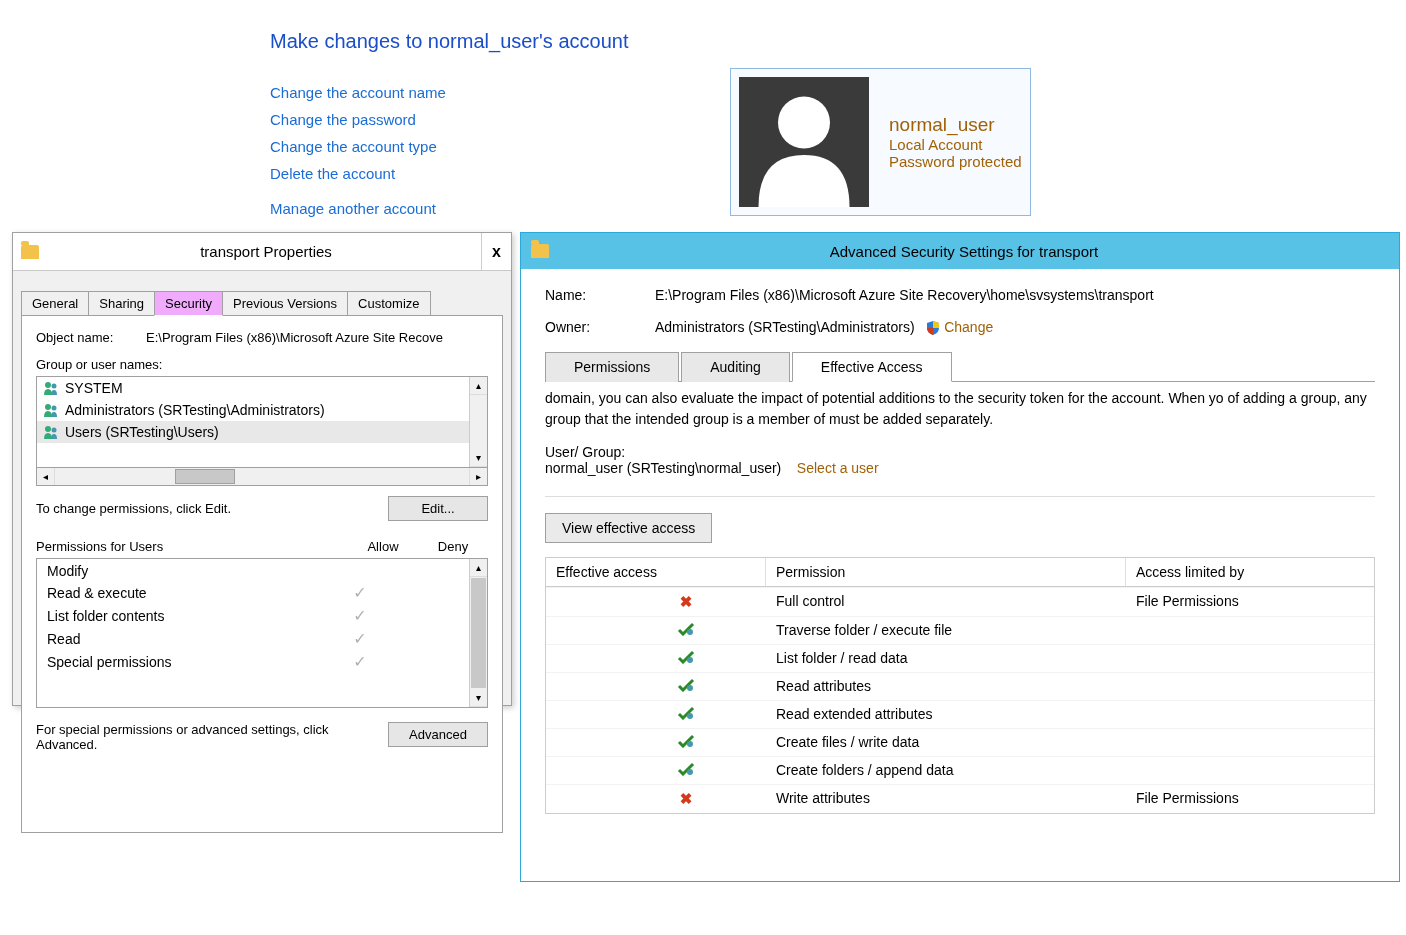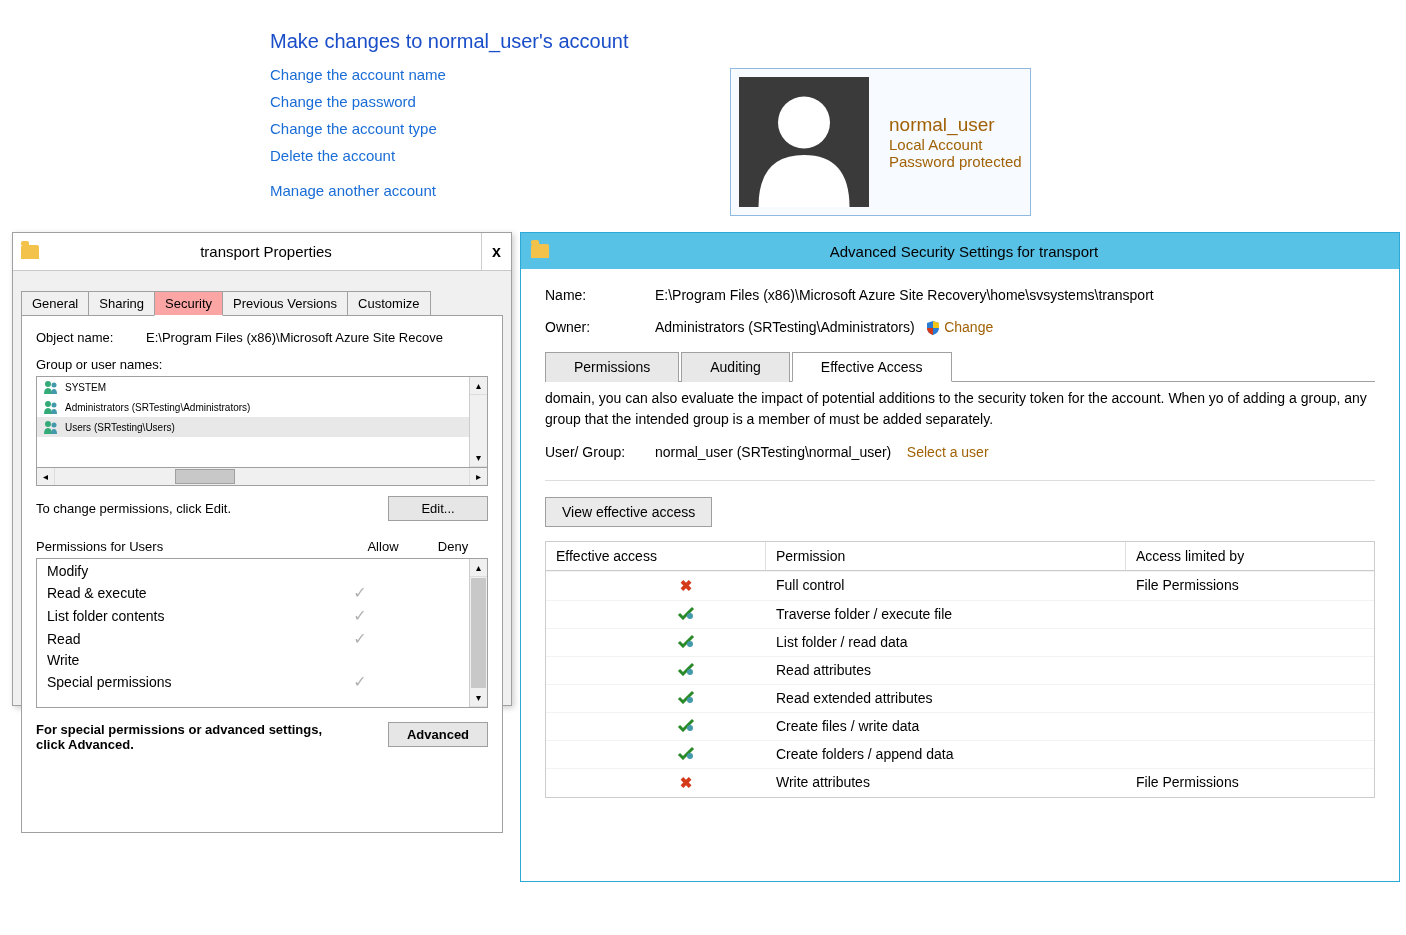--- a/index.html
+++ b/index.html
@@ -21,21 +21,21 @@
   .cp-header {
     position: absolute;
     left: 270px;
     top: 30px;
     font-size: 20px;
     color: #1a4ec8;
   }
   .cp-links {
     position: absolute;
     left: 270px;
-    top: 66px;
+    top: 84px;
     display: flex;
     flex-direction: column;
     gap: 10px;
     font-size: 15px;
   }
   .cp-links a { color: #1a6dd6; }
 
   
   .user-card {
     position: absolute;
@@ -125,21 +125,21 @@
     padding: 4px 10px;
     border: 1px solid #a0a0a0;
     background: #f0f0f0;
     font-size: 13px;
     margin-right: -1px;
     cursor: pointer;
     position: relative;
     z-index: 1;
   }
   .tab.active {
-    background: #fca5a5;
+    background: #f0abfc;
     border-bottom: 1px solid #fff;
     z-index: 3;
   }
   .tab-panel {
     margin: 0 8px 8px 8px;
     border: 1px solid #a0a0a0;
     background: #fff;
     padding: 14px;
     position: relative;
     z-index: 2;
@@ -153,21 +153,21 @@
     background: #fff;
     height: 92px;
     display: flex;
   }
   .listbox-content { flex: 1; overflow: hidden; }
   .list-item {
     padding: 3px 6px;
     display: flex;
     align-items: center;
     gap: 6px;
-    font-size: 10px;
+    font-size: 14px;
   }
   .list-item.selected { background: #e8e8e8; }
   .people-icon {
     width: 16px; height: 14px;
     position: relative;
   }
   .people-icon svg { width: 16px; height: 14px; }
   .scroll-col {
     width: 18px;
     border-left: 1px solid #ccc;
@@ -271,21 +271,21 @@
     background: #e8e8e8;
     margin-right: 2px;
     cursor: pointer;
     font-size: 14px;
     position:relative;
     top:1px;
   }
   .adv-tab.active { background:#fff; border-bottom:1px solid #fff; }
 
   .adv-desc { font-size:14px; line-height:1.5; margin-bottom:14px; }
-  .adv-ug { display:flex; font-size:14px; margin-bottom:20px; }
+  .adv-ug { display:flex; font-size:14px; margin-bottom:20px;flex-direction:column; }
   .adv-ug .lbl { width:110px; }
 
   .adv-btn {
     border:1px solid #9f9f9f;
     background:#eaeaea;
     padding:6px 16px;
     cursor:pointer;
     font-size:14px;
     display:inline-block;
   }
@@ -441,38 +441,33 @@
             <div class="p1">List folder contents</div>
             <div class="p2">✓</div>
             <div class="p3"></div>
           </div>
           <div class="perm-row">
             <div class="p1">Read</div>
             <div class="p2">✓</div>
             <div class="p3"></div>
           </div>
           <div class="perm-row">
-            <div class="p1">Write</div>
-            <div class="p2"></div>
-            <div class="p3"></div>
-          </div>
-          <div class="perm-row">
             <div class="p1">Special permissions</div>
             <div class="p2">✓</div>
             <div class="p3"></div>
           </div>
         </div>
       <div class="scroll-col">
         <div class="scroll-btn">▴</div>
         <div class="scroll-track" style="background:#c8c8c8;margin:1px;"></div>
         <div class="scroll-btn">▾</div>
       </div>
     </div>
 
-    <div style="display:flex;align-items:flex-start;justify-content:space-between;margin-top:14px;gap:10px;font-weight:bold;">
+    <div style="display:flex;align-items:flex-start;justify-content:space-between;margin-top:14px;gap:10px;">
       <div style="max-width:300px;">For special permissions or advanced settings, click Advanced.</div>
       <div class="win-btn">Advanced</div>
     </div>
   </div>
 
   <div class="dlg-buttons">
     <div class="win-btn">OK</div>
     <div class="win-btn">Cancel</div>
     <div class="win-btn disabled">Apply</div>
   </div>

